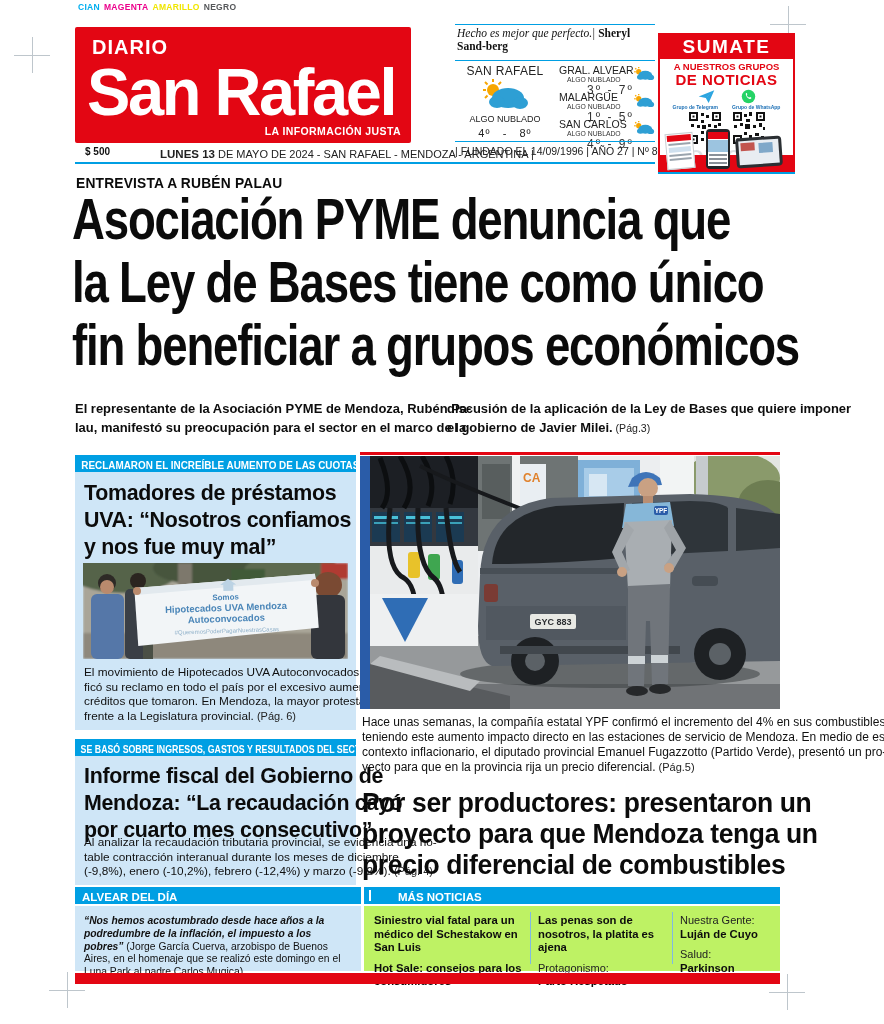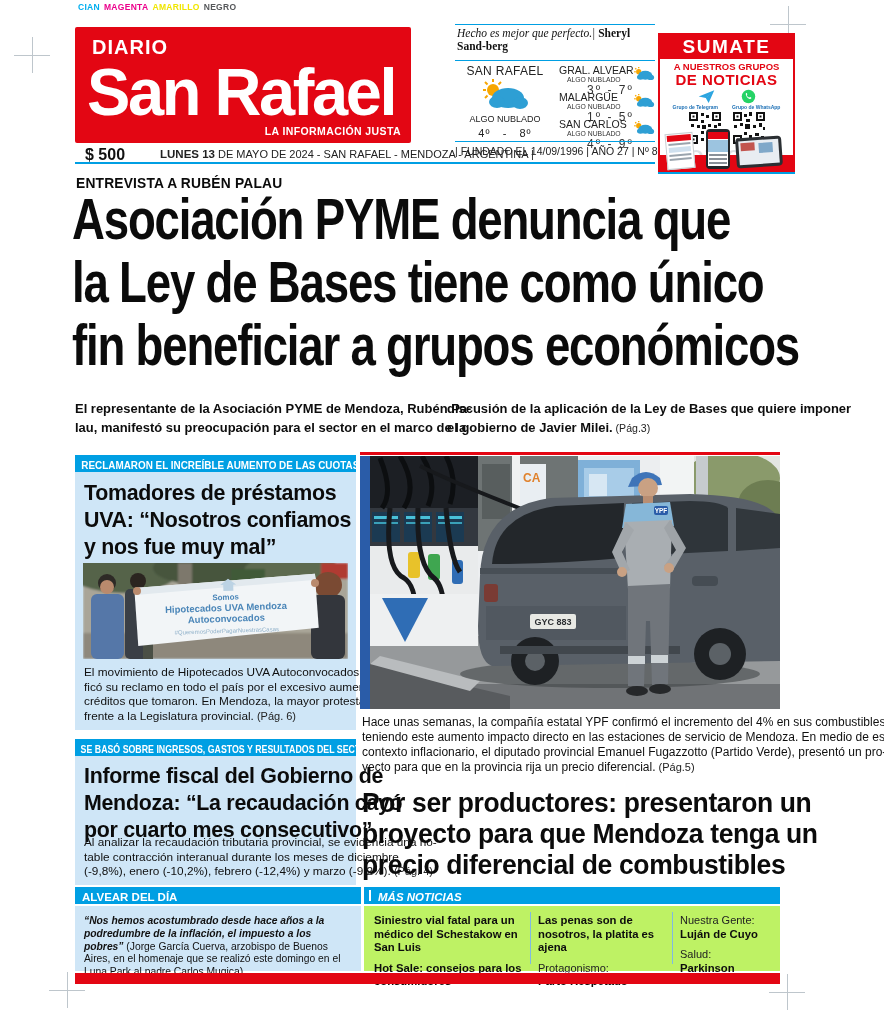--- a/index.html
+++ b/index.html
@@ -13,21 +13,21 @@
   
   #colorbar{left:78px;top:2px;font-size:8.5px;font-weight:bold;letter-spacing:.3px;}
   #colorbar span{margin-right:4px;}
   
   #masthead{left:75px;top:27px;width:336px;height:116px;background:#e30613;border-radius:2px;}
   #masthead .diario{position:absolute;left:17px;top:9px;color:#fff;font-weight:bold;font-size:20px;letter-spacing:1px;}
   #masthead .title{position:absolute;left:12px;top:26px;color:#fff;font-weight:bold;font-size:67px;
                    letter-spacing:-2.5px;white-space:nowrap;transform:scaleX(.97);transform-origin:left;}
   #masthead .tagline{position:absolute;right:10px;bottom:6px;color:#fff;font-weight:bold;font-size:10.5px;letter-spacing:.4px;}
   #pricerow{left:75px;top:146px;width:380px;height:16px;font-size:12px;}
-  #price{position:absolute;left:10px;top:0;font-weight:bold;font-size:16px;}
+  #price{position:absolute;left:10px;top:0;font-weight:bold;font-size:10px;}
   #dateline{position:absolute;left:85px;top:2px;white-space:nowrap;font-size:11px;color:#222;}
   #dateline b{font-size:11.5px;}
   #bluerule{left:75px;top:162px;width:580px;height:2px;background:#009fe3;}
   
   #weatherbox{left:455px;top:24px;width:200px;height:138px;font-size:10px;}
   .cyan-rule{position:absolute;left:0;width:100%;height:1px;background:#009fe3;}
   #quoteline{position:absolute;left:2px;top:3px;width:196px;font-family:"Liberation Serif","DejaVu Serif",serif;
              font-size:11.5px;line-height:13px;color:#111;}
   #quoteline i{font-style:italic;}
   #quoteline b{font-style:normal;font-weight:bold;}
@@ -102,21 +102,21 @@
   #fuel-headline{left:362px;top:787px;font-weight:bold;font-size:28.5px;line-height:31px;color:#0b0b0b;
                  letter-spacing:-.4px;transform:scaleX(.93);transform-origin:left;white-space:nowrap;}
   
   #frase-box{left:75px;top:887px;width:286px;height:84px;}
   #frase-box .kickbar span, #noticias-box .kickbar span{font-size:11.5px;}
   #frase-box .body{position:absolute;left:0;top:19px;width:100%;height:65px;background:#cfe6f7;}
   #frase-text{position:absolute;left:9px;top:9px;width:268px;font-size:10.3px;line-height:12.8px;color:#111;}
   #frase-text .q{font-weight:bold;font-style:italic;}
   #noticias-box{left:364px;top:887px;width:416px;height:84px;}
   #noticias-box .hdrdiv{position:absolute;left:5px;top:3px;width:2px;height:11px;background:#fff;}
-  #noticias-box .kickbar span{padding-left:14px;font-style:italic;}
+  #noticias-box .kickbar span{padding-left:34px;}
   #noticias-box .body{position:absolute;left:0;top:19px;width:100%;height:65px;background:#bef264;}
   .ncol{position:absolute;top:8px;font-size:11px;line-height:13.5px;color:#0d0d0d;}
   .ncol .it{margin-bottom:7px;}
   .ncol b{font-size:11.3px;}
   .ncol .lb{font-weight:normal;color:#222;}
   .nsep{position:absolute;top:6px;width:1px;height:52px;background:#7fb9e2;}
   #redbar{left:75px;top:973px;width:705px;height:11px;background:#e30613;}
 </style>
 </head>
 <body>

